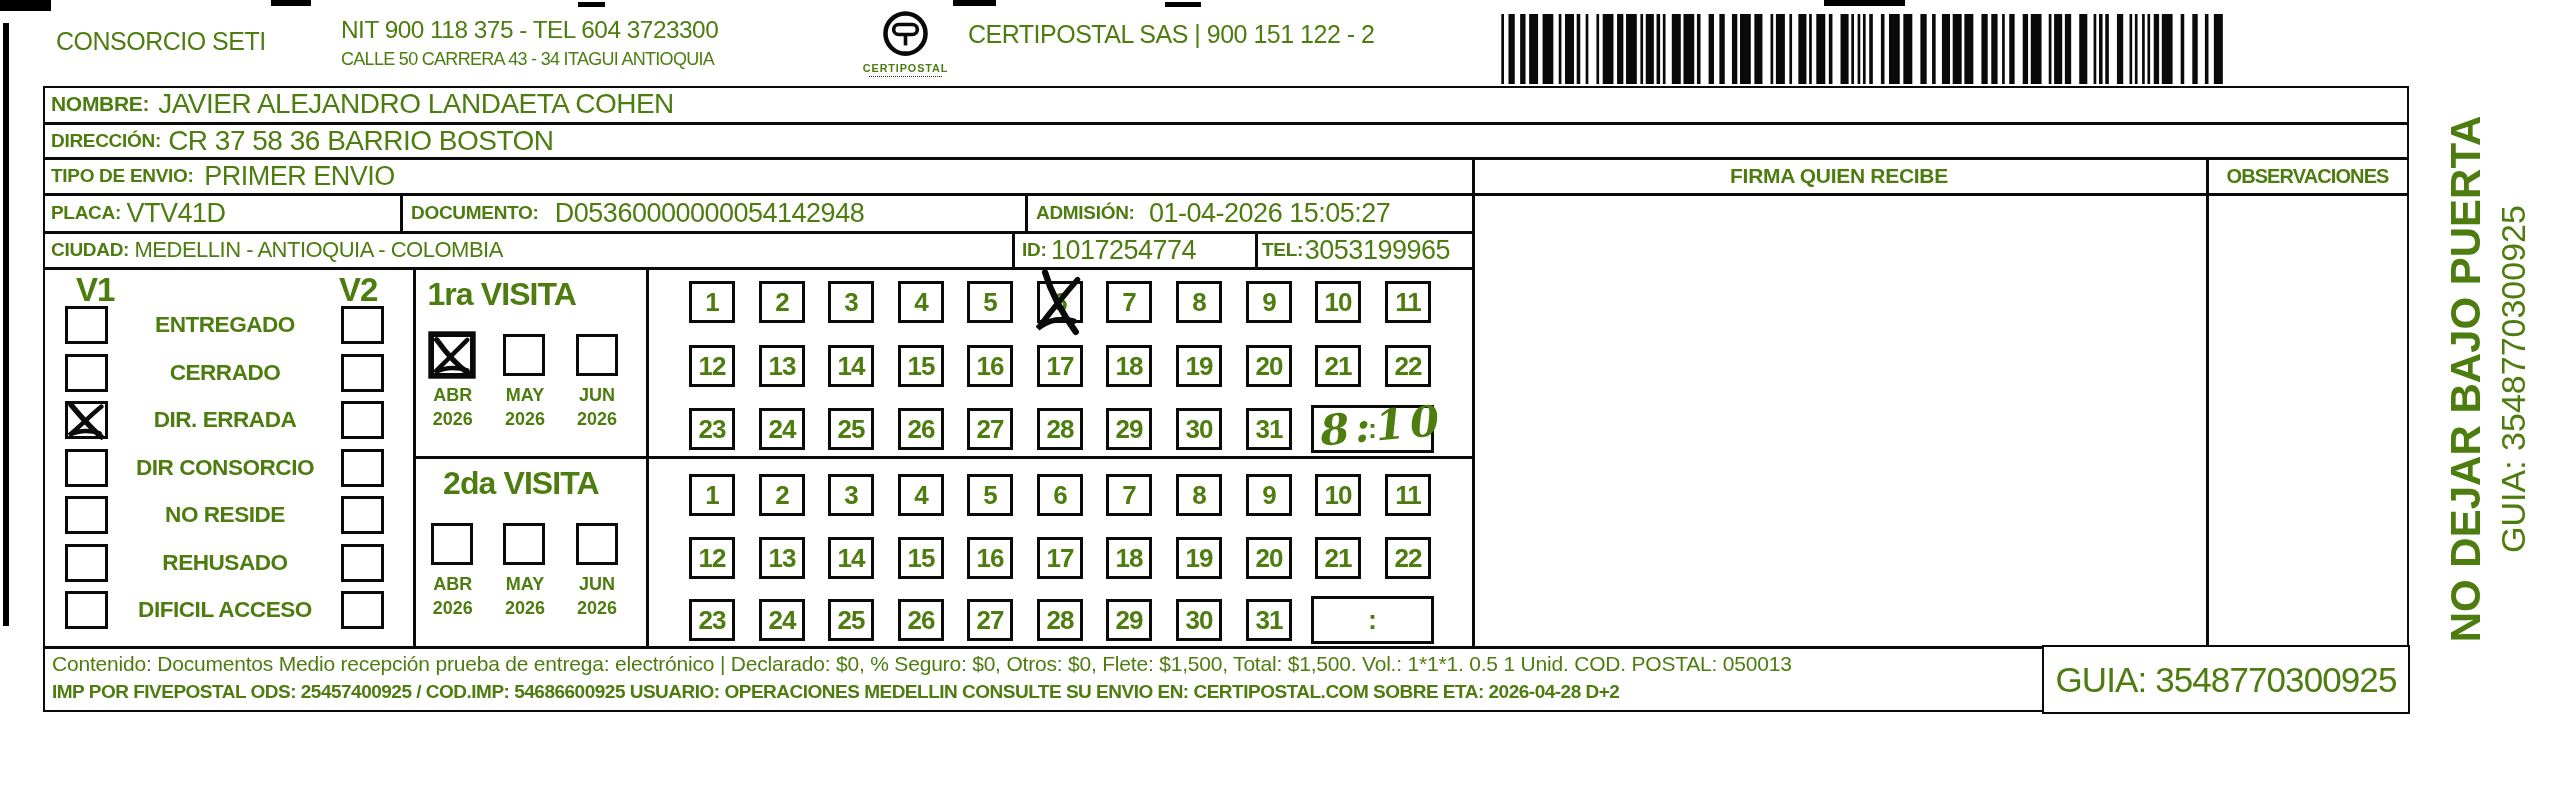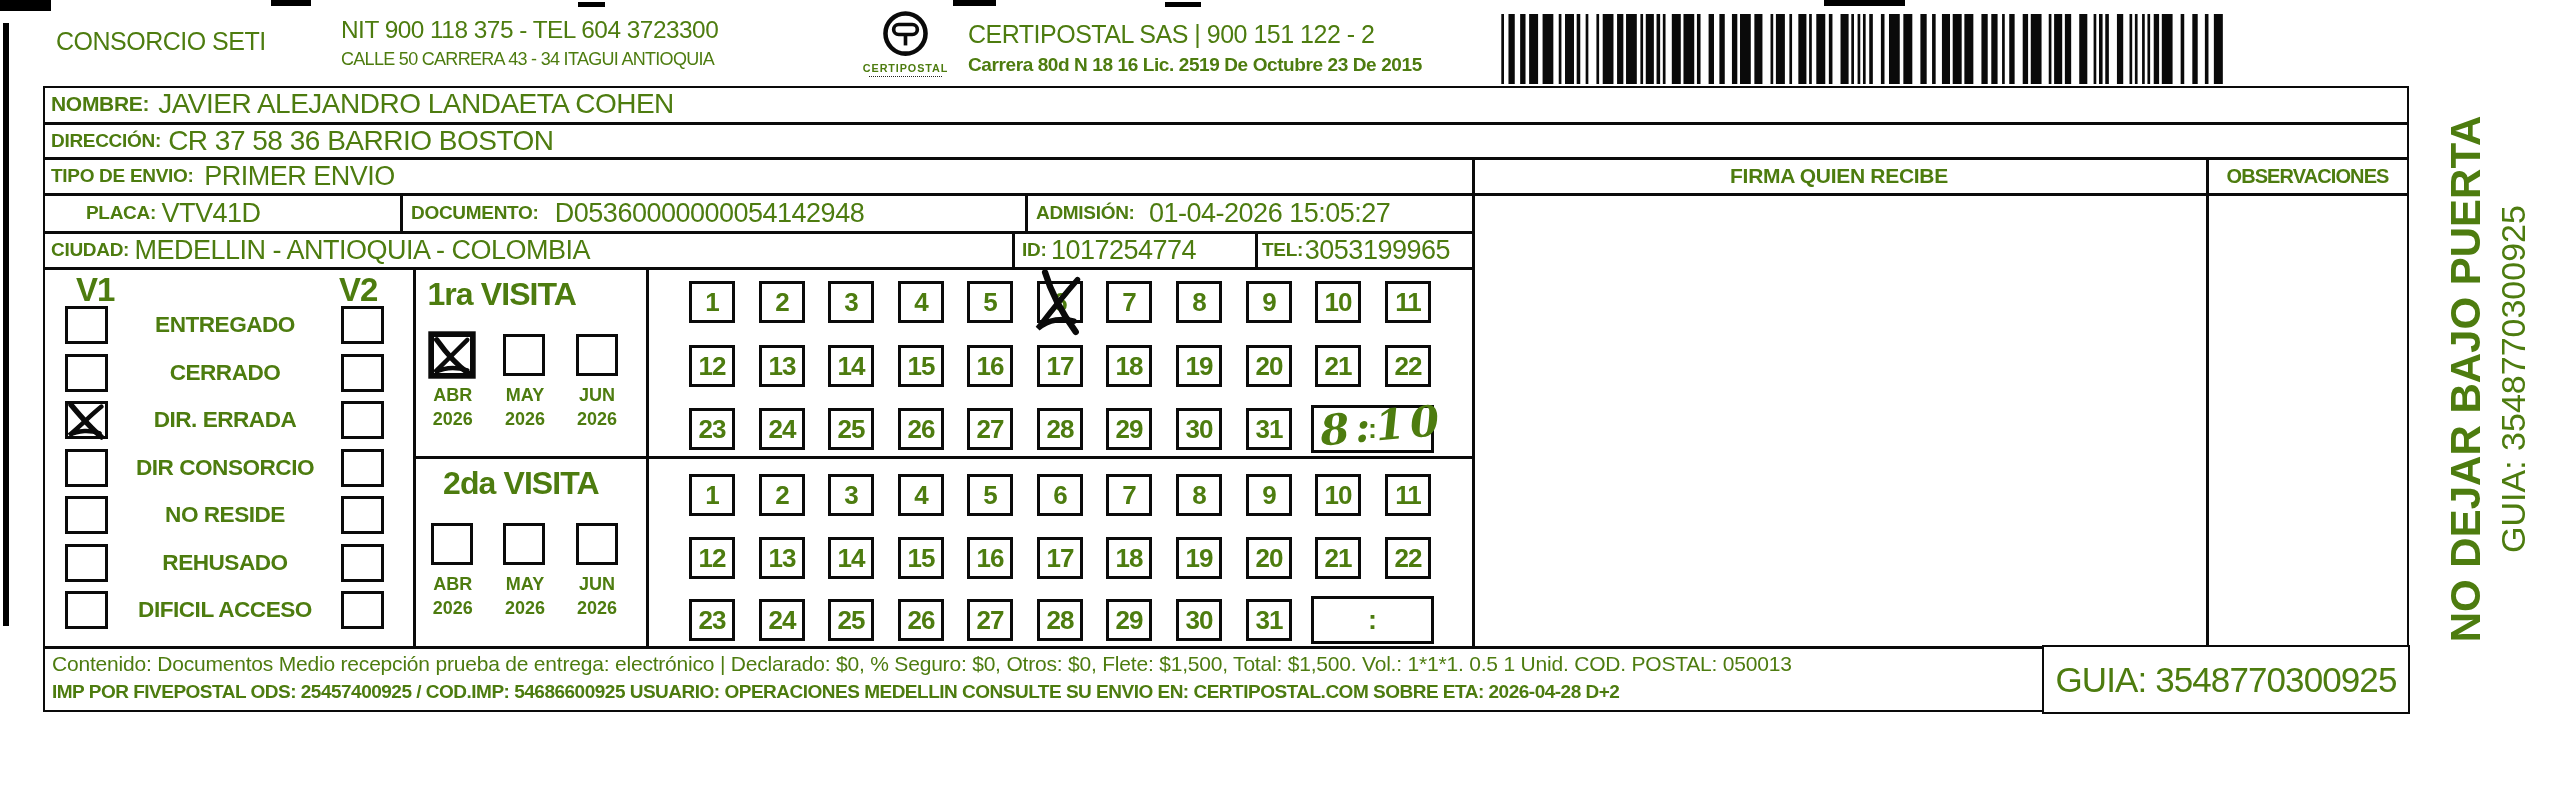--- a/index.html
+++ b/index.html
@@ -53,21 +53,20 @@
     <svg width="51" height="51" viewBox="0 0 56 56" style="display:block;margin:0 auto;">
       <circle cx="28" cy="27" r="22" fill="none" stroke="#0a0a0a" stroke-width="5"></circle>
       <rect x="15" y="17" width="26" height="11" rx="5.5" fill="none" stroke="#0a0a0a" stroke-width="4"></rect>
       <line x1="28" y1="28" x2="28" y2="40" stroke="#0a0a0a" stroke-width="4"></line>
     </svg>
     <div style="font-size:10.8px;font-weight:bold;letter-spacing:0.9px;margin-top:1.8px;">CERTIPOSTAL</div>
     <div style="height:4.5px;margin:1.8px 12.6px 0 12.6px;border-top:1.8px dotted #222;"></div>
   </div>
 
   <div class="abs" style="left:968px;top:20px;font-size:25px;letter-spacing:-0.5px;white-space:nowrap;">CERTIPOSTAL SAS | 900 151 122 - 2</div>
-  <div class="abs" style="left:968px;top:54px;font-size:19px;font-weight:bold;letter-spacing:-0.4px;white-space:nowrap;">Carrera 80d N 18 16  Lic. 2519 De Octubre 23 De 2015</div>
 
   <svg id="barcode" class="abs" style="left:1499px;top:14.4px;" width="736" height="70" viewBox="0 0 815 78">
       <rect x="0" y="0" width="3" height="78" fill="#0a0a0a"></rect>
       <rect x="8" y="0" width="7" height="78" fill="#0a0a0a"></rect>
       <rect x="21" y="0" width="6" height="78" fill="#0a0a0a"></rect>
       <rect x="31" y="0" width="10" height="78" fill="#0a0a0a"></rect>
       <rect x="46" y="0" width="12" height="78" fill="#0a0a0a"></rect>
       <rect x="64" y="0" width="3" height="78" fill="#0a0a0a"></rect>
       <rect x="71" y="0" width="10" height="78" fill="#0a0a0a"></rect>
       <rect x="84" y="0" width="4" height="78" fill="#0a0a0a"></rect>
@@ -158,35 +157,35 @@
     <span class="val" style="font-size:28px;margin-left:9px;">JAVIER ALEJANDRO LANDAETA COHEN</span>
   </div>
   <div class="row-cell" style="left:51px;top:124px;height:33px;">
     <span class="lbl" style="font-size:19px;">DIRECCIÓN:</span>
     <span class="val" style="font-size:28px;margin-left:7.2px;">CR 37 58 36 BARRIO BOSTON</span>
   </div>
   <div class="row-cell" style="left:51px;top:159px;height:34px;">
     <span class="lbl" style="font-size:19px;">TIPO DE ENVIO:</span>
     <span class="val" style="font-size:27px;margin-left:10.8px;">PRIMER ENVIO</span>
   </div>
-  <div class="row-cell" style="left:51px;top:195px;height:36px;margin-left:35px;">
+  <div class="row-cell" style="left:51px;top:195px;height:36px;">
     <span class="lbl" style="font-size:19px;">PLACA:</span>
     <span class="val" style="font-size:27px;margin-left:5.4px;">VTV41D</span>
   </div>
   <div class="row-cell" style="left:411px;top:195px;height:36px;">
     <span class="lbl" style="font-size:19px;">DOCUMENTO:</span>
     <span class="val" style="font-size:27px;margin-left:16.3px;">D05360000000054142948</span>
   </div>
   <div class="row-cell" style="left:1036px;top:195px;height:36px;">
     <span class="lbl" style="font-size:19px;">ADMISIÓN:</span>
     <span class="val" style="font-size:27px;margin-left:14.4px;">01-04-2026 15:05:27</span>
   </div>
   <div class="row-cell" style="left:51px;top:233px;height:34px;">
     <span class="lbl" style="font-size:19px;">CIUDAD:</span>
-    <span class="val" style="font-size:27px;margin-left:5.4px;">MEDELLIN - ANTIOQUIA - COLOMBIA</span>
+    <span class="val" style="font-size:22px;margin-left:5.4px;">MEDELLIN - ANTIOQUIA - COLOMBIA</span>
   </div>
   <div class="row-cell" style="left:1022px;top:233px;height:34px;">
     <span class="lbl" style="font-size:19px;">ID:</span>
     <span class="val" style="font-size:27px;margin-left:4.5px;">1017254774</span>
   </div>
   <div class="row-cell" style="left:1262px;top:233px;height:34px;">
     <span class="lbl" style="font-size:19px;">TEL:</span>
     <span class="val" style="font-size:27px;margin-left:1.8px;">3053199965</span>
   </div>
 

